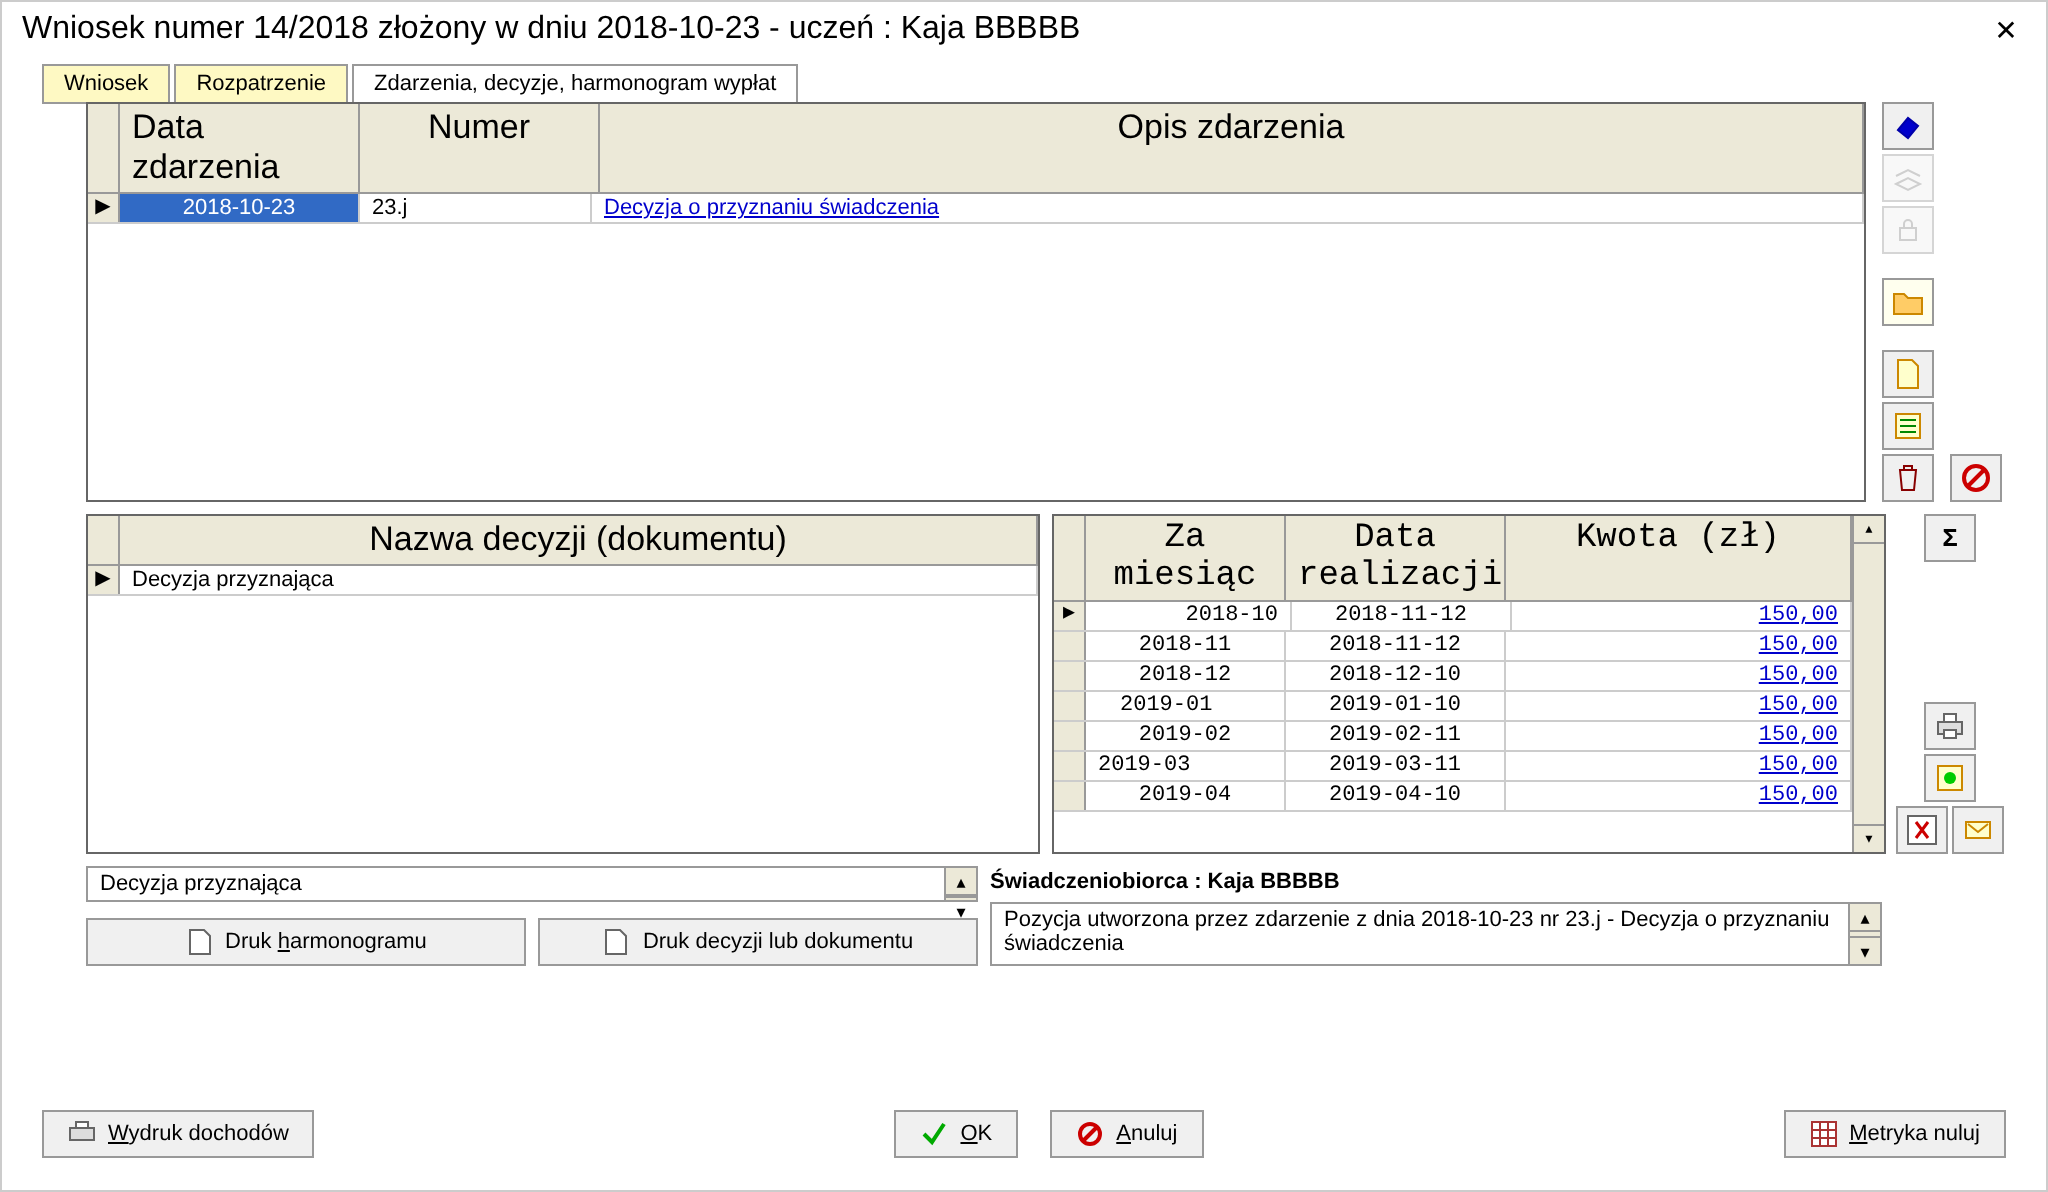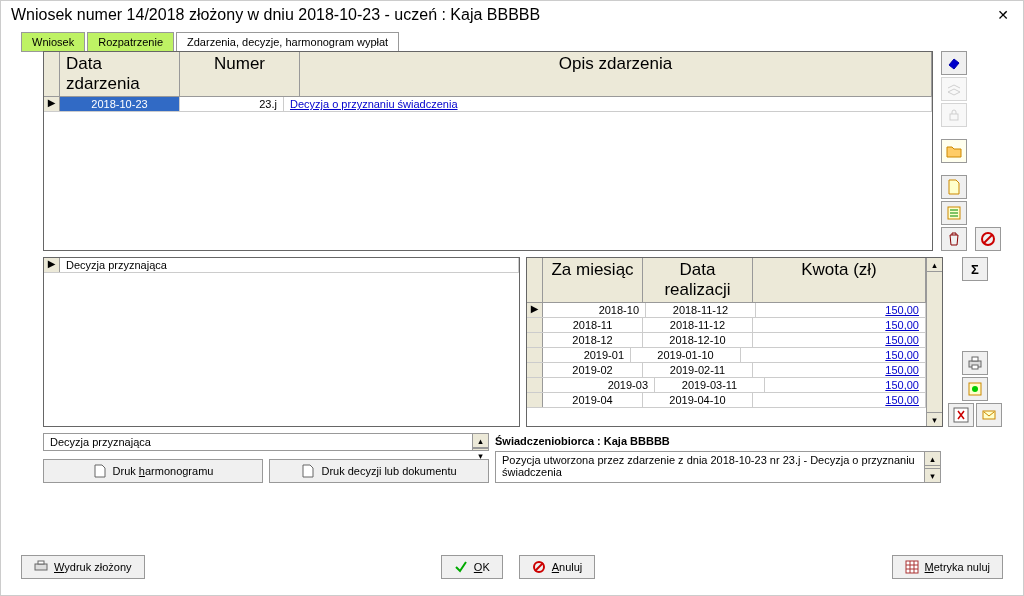--- a/index.html
+++ b/index.html
@@ -2,21 +2,21 @@
 <html><head>
 <meta charset="utf-8">
 <style>
 * { box-sizing: border-box; margin: 0; padding: 0; }
 body { font-family: Tahoma, sans-serif; font-size: 11px; background: #fff; overflow: hidden; }
 .window { width: 1024px; height: 596px; border: 1px solid #ccc; position: relative; display: flex; flex-direction: column; }
 .titlebar { display: flex; align-items: center; justify-content: space-between; padding: 4px 10px; height: 28px; }
 .titlebar-text { font-size: 16px; }
 .close-x { width: 20px; height: 20px; display: flex; align-items: center; justify-content: center; font-size: 14px; cursor: pointer; }
 .tabs { display: flex; padding: 2px 20px 0 20px; }
-.tab { padding: 3px 10px; border: 1px solid #999; background: #bef264; margin-right: 2px; cursor: pointer; font-size: 11px; position: relative; top: 1px; }
+.tab { padding: 3px 10px; border: 1px solid #999; background: #fef9c3; margin-right: 2px; cursor: pointer; font-size: 11px; position: relative; top: 1px; }
 .tab.active { background: #fff; border-bottom: 1px solid #fff; }
 .content { flex: 1; margin: 0 20px 10px 20px; display: flex; flex-direction: column; gap: 6px; position: relative; }
 
 .panel-row { display: flex; gap: 6px; }
 .grid-wrap { border: 1px solid #666; background: #fff; flex: 1; display: flex; flex-direction: column; overflow: hidden; }
 .grid-header { display: flex; background: #ece9d8; border-bottom: 1px solid #999; }
 .gh-cell { border-right: 1px solid #999; padding: 2px 6px; font-size: 17px; }
 .grid-body { flex: 1; overflow-y: auto; }
 .grid-row { display: flex; border-bottom: 1px solid #ccc; }
 .gb-cell { border-right: 1px solid #ccc; padding: 1px 6px; font-size: 11px; white-space: nowrap; overflow: hidden; }
@@ -46,21 +46,21 @@
 
 .buttons-row { display: flex; justify-content: space-between; padding: 8px 20px 16px 20px; }
 .btn { border: 1px solid #999; background: #f0f0f0; padding: 4px 12px; cursor: pointer; display: inline-flex; align-items: center; gap: 6px; font-size: 11px; }
 .btn .underline { text-decoration: underline; }
 .icon-sm { width: 14px; height: 14px; display: inline-flex; align-items: center; justify-content: center; }
 .beneficiary-label { font-weight: bold; padding: 2px 0; }
 
 .two-btn { display: flex; gap: 6px; margin-top: 4px; }
 .two-btn .btn { flex: 1; justify-content: center; }
 
-.right-side-block { display: flex; gap: 4px; }
+.right-side-block { display: flex; gap: 4px; font-family: Liberation Mono, monospace; }
 .schedule-grid-wrap { display: flex; border: 1px solid #666; flex: 1; }
 .schedule-inner { flex: 1; display: flex; flex-direction: column; }
 
 .right-sidebar-col { display: flex; flex-direction: column; gap: 2px; align-items: center; width: 56px; }
 .right-sidebar-pair { display: flex; gap: 2px; }
 </style>
 </head>
 <body>
 
 <div class="window">
@@ -83,21 +83,21 @@
         <div class="grid-header">
           <div class="row-indicator"></div>
           <div class="gh-cell" style="width:120px;">Data zdarzenia</div>
           <div class="gh-cell" style="width:120px;text-align:center;">Numer</div>
           <div class="gh-cell" style="flex:1;text-align:center;">Opis zdarzenia</div>
         </div>
         <div class="grid-body">
           <div class="grid-row">
             <div class="row-indicator">▶</div>
             <div class="gb-cell selected-cell" style="width:120px;text-align:center;">2018-10-23</div>
-            <div class="gb-cell" style="width:104px;text-align:right;">23.j</div>
+            <div class="gb-cell" style="width:116px;text-align:left;">23.j</div>
             <div class="gb-cell link-cell" style="flex:1;">Decyzja o przyznaniu świadczenia</div>
           </div>
         </div>
       </div>
       <div style="display:flex;gap:4px;">
         <div class="side-tools">
           <div class="tbtn">
             <svg width="16" height="14" viewBox="0 0 16 14">
                 <path d="M3 9l5-6 5 4-5 6-5-4z" fill="#00c" stroke="#00a"></path>
               </svg>
@@ -146,20 +146,24 @@
               </svg>
           </div>
         </div>
       </div>
     </div>
 
     <div class="middle-row">
       <div style="width:16px;"></div>
       <div class="left-decisions">
         <div class="grid-wrap" style="flex:1;">
+          <div class="grid-header">
+            <div class="row-indicator"></div>
+            <div class="gh-cell" style="flex:1;text-align:center;">Nazwa decyzji (dokumentu)</div>
+          </div>
           <div class="grid-body">
             <div class="grid-row">
               <div class="row-indicator">▶</div>
               <div class="gb-cell" style="flex:1;">Decyzja przyznająca</div>
             </div>
           </div>
         </div>
       </div>
 
       <div class="right-schedule">
@@ -186,33 +190,33 @@
                     <div class="gb-cell link-cell amount-cell" style="flex:1;">150,00</div>
                   </div>
                   <div class="grid-row">
                     <div class="row-indicator"></div>
                     <div class="gb-cell" style="width:100px;text-align:center;">2018-12</div>
                     <div class="gb-cell" style="width:110px;text-align:center;">2018-12-10</div>
                     <div class="gb-cell link-cell amount-cell" style="flex:1;">150,00</div>
                   </div>
                   <div class="grid-row">
                     <div class="row-indicator"></div>
-                    <div class="gb-cell" style="width:88px;text-align:right;padding-left:17px;">2019-01</div>
+                    <div class="gb-cell" style="width:100px;text-align:left;padding-left:17px;">2019-01</div>
                     <div class="gb-cell" style="width:110px;text-align:center;">2019-01-10</div>
                     <div class="gb-cell link-cell amount-cell" style="flex:1;">150,00</div>
                   </div>
                   <div class="grid-row">
                     <div class="row-indicator"></div>
                     <div class="gb-cell" style="width:100px;text-align:center;">2019-02</div>
                     <div class="gb-cell" style="width:110px;text-align:center;">2019-02-11</div>
                     <div class="gb-cell link-cell amount-cell" style="flex:1;">150,00</div>
                   </div>
                   <div class="grid-row">
                     <div class="row-indicator"></div>
-                    <div class="gb-cell" style="width:112px;text-align:right;">2019-03</div>
+                    <div class="gb-cell" style="width:100px;text-align:left;">2019-03</div>
                     <div class="gb-cell" style="width:110px;text-align:center;">2019-03-11</div>
                     <div class="gb-cell link-cell amount-cell" style="flex:1;">150,00</div>
                   </div>
                   <div class="grid-row">
                     <div class="row-indicator"></div>
                     <div class="gb-cell" style="width:100px;text-align:center;">2019-04</div>
                     <div class="gb-cell" style="width:110px;text-align:center;">2019-04-10</div>
                     <div class="gb-cell link-cell amount-cell" style="flex:1;">150,00</div>
                   </div>
                 </div>
@@ -305,21 +309,21 @@
   </div>
 
   <div class="buttons-row">
     <button class="btn">
       <span class="icon-sm">
         <svg width="14" height="14" viewBox="0 0 14 14">
             <rect x="1" y="4" width="12" height="6" fill="#ddd" stroke="#666"></rect>
             <rect x="4" y="1" width="6" height="3" fill="#fff" stroke="#666"></rect>
           </svg>
       </span>
-      <span><span class="underline">W</span><span>ydruk złożony</span></span>
+      <span><span class="underline">W</span><span>ydruk dochodów</span></span>
     </button>
     <div style="display:flex;gap:16px;">
       <button class="btn">
         <span class="icon-sm">
           <svg width="14" height="14" viewBox="0 0 14 14">
               <path d="M2 7l4 4 6-9" fill="none" stroke="#0a0" stroke-width="2"></path>
             </svg>
         </span>
         <span><span class="underline">O</span><span>K</span></span>
       </button>

